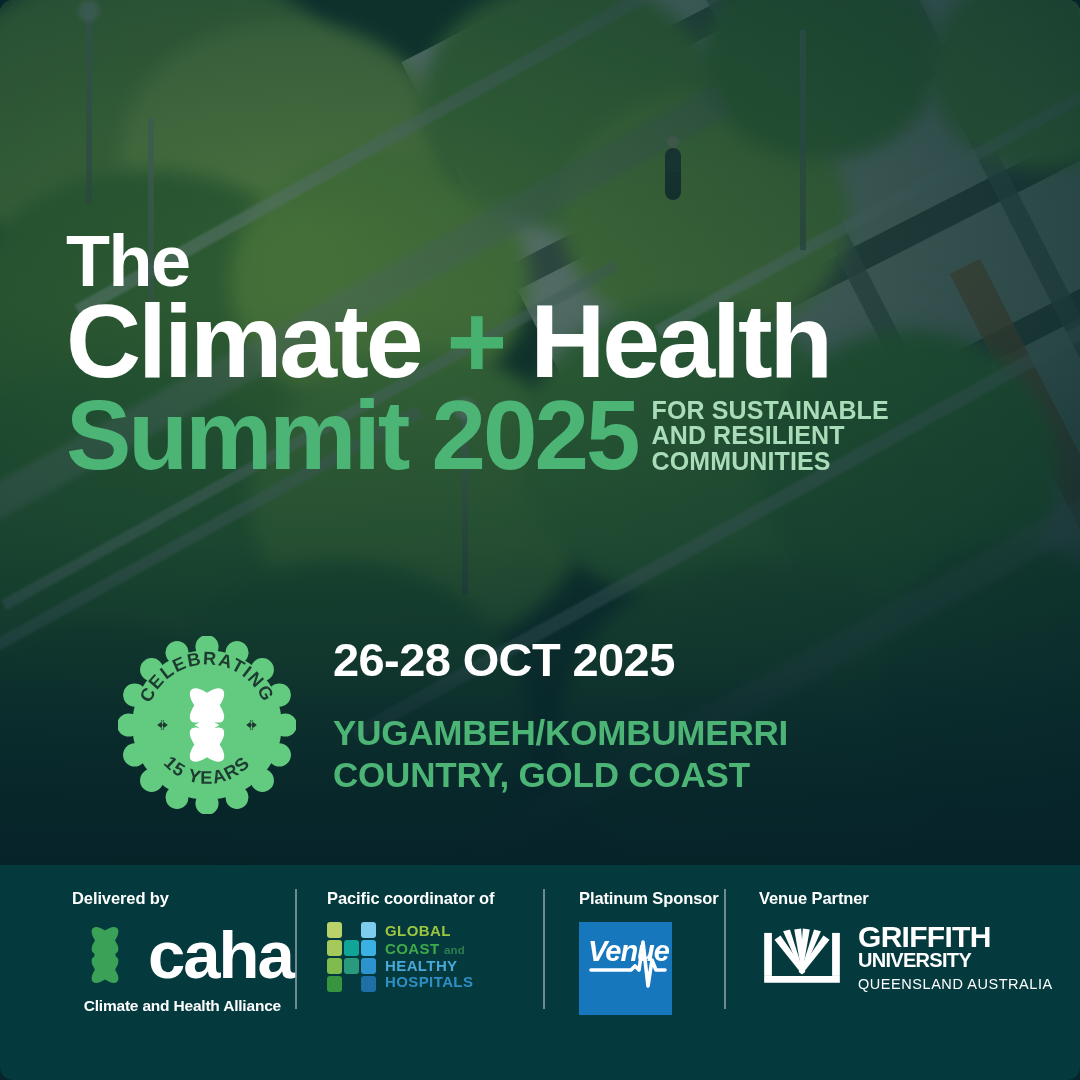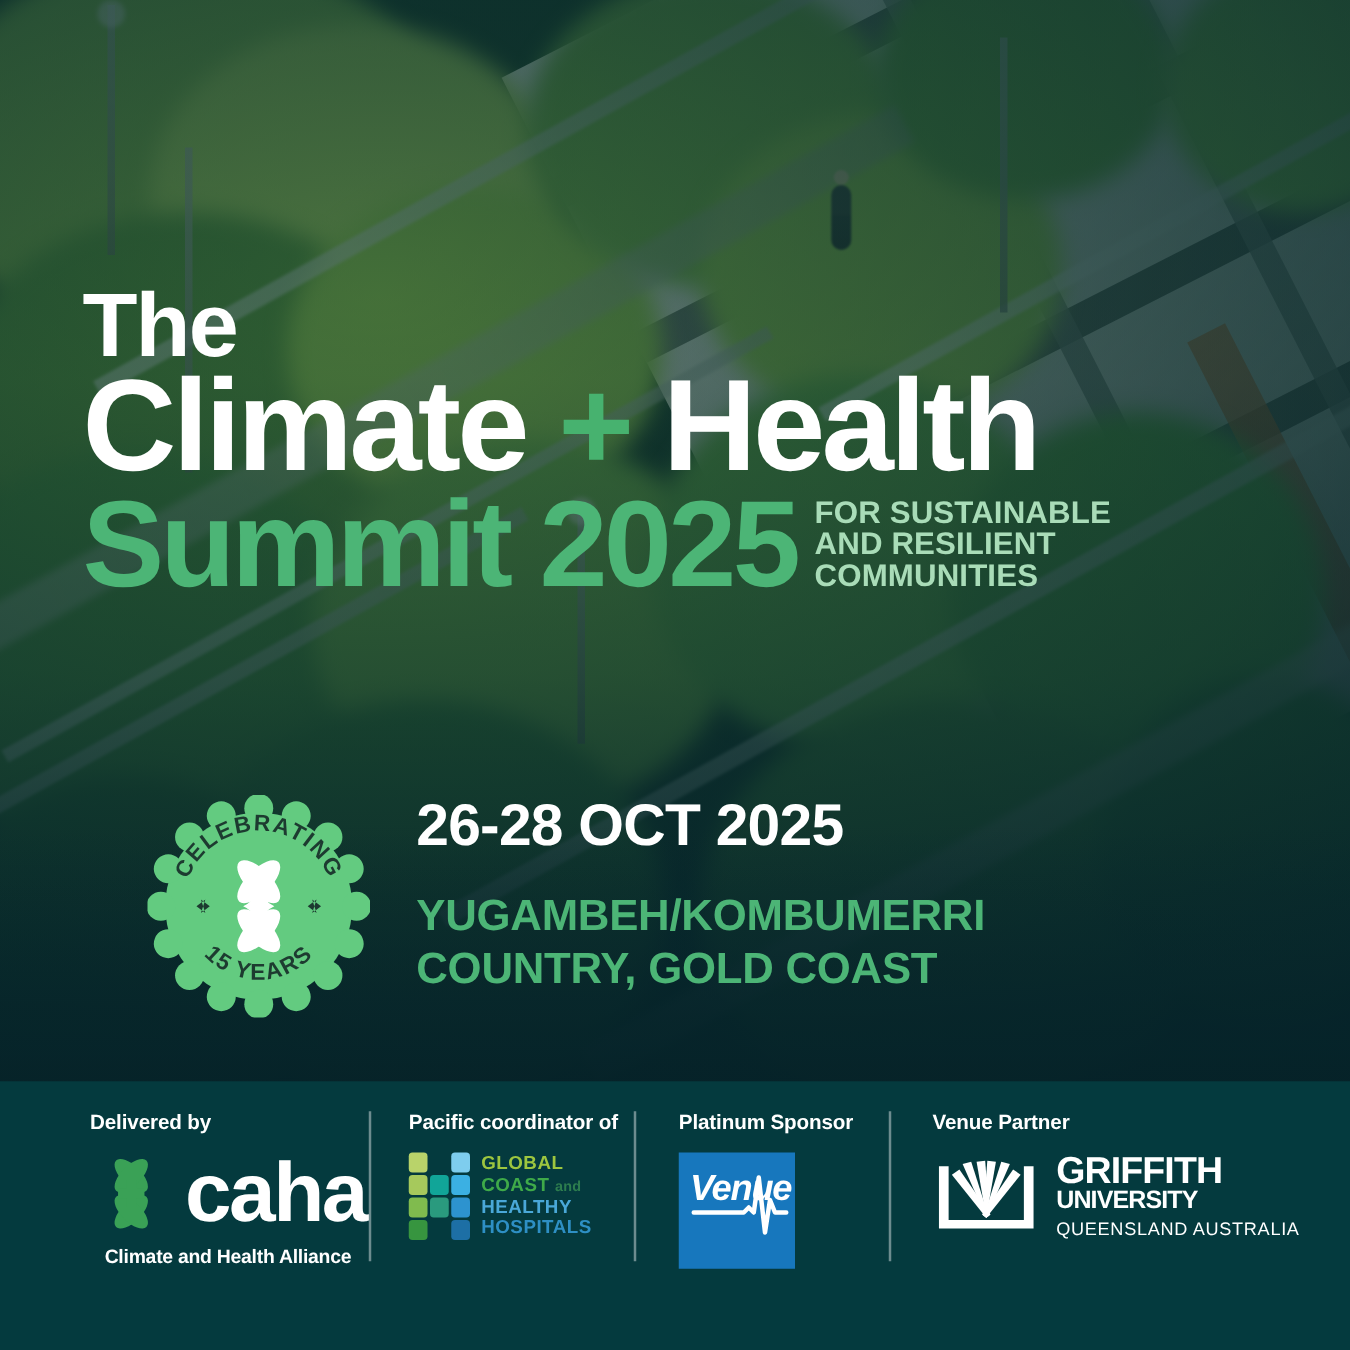--- a/index.html
+++ b/index.html
@@ -3,20 +3,21 @@
 <meta charset="utf-8">
 <style>
   * { margin:0; padding:0; box-sizing:border-box; }
   html,body { width:1080px; height:1080px; background:#07262b; }
   body { font-family:"Liberation Sans", sans-serif; overflow:hidden; }
 
   #poster{
     position:relative;
     width:1080px; height:1080px;
     overflow:hidden;
+    border-radius:13px;
   }
 
   
   .bg{ position:absolute; inset:0; overflow:hidden; background:#16301f; }
 
   .bg-photo{ position:absolute; inset:0; }
 
   
   .leaf{ position:absolute; border-radius:50%; filter:blur(9px); }
 
@@ -134,22 +135,22 @@
   .footer{
     position:absolute; left:0; right:0; bottom:0; height:215px;
     background:#043a3e;
   }
   .f-row{
     position:absolute; left:0; top:0; width:100%; height:100%;
     display:flex; align-items:stretch;
   }
   .f-col{ position:relative; display:flex; flex-direction:column; padding-top:24px; }
   .f-col.c1{ width:295px; padding-left:72px; }
-  .f-col.c2{ width:212px; padding-left:32px; }
-  .f-col.c3{ width:204px; padding-left:36px; }
+  .f-col.c2{ width:248px; padding-left:32px; }
+  .f-col.c3{ width:181px; padding-left:36px; }
   .f-col.c4{ flex:1;      padding-left:35px; }
   .f-sep{
     position:absolute; left:0; top:24px; width:2px; height:120px;
     background:rgba(255,255,255,.42);
   }
   .f-label{
     font-size:16.5px; font-weight:700; color:#ffffff; letter-spacing:-.1px;
     margin-bottom:14px; white-space:nowrap;
   }
   .f-logo{ display:flex; align-items:center; }

